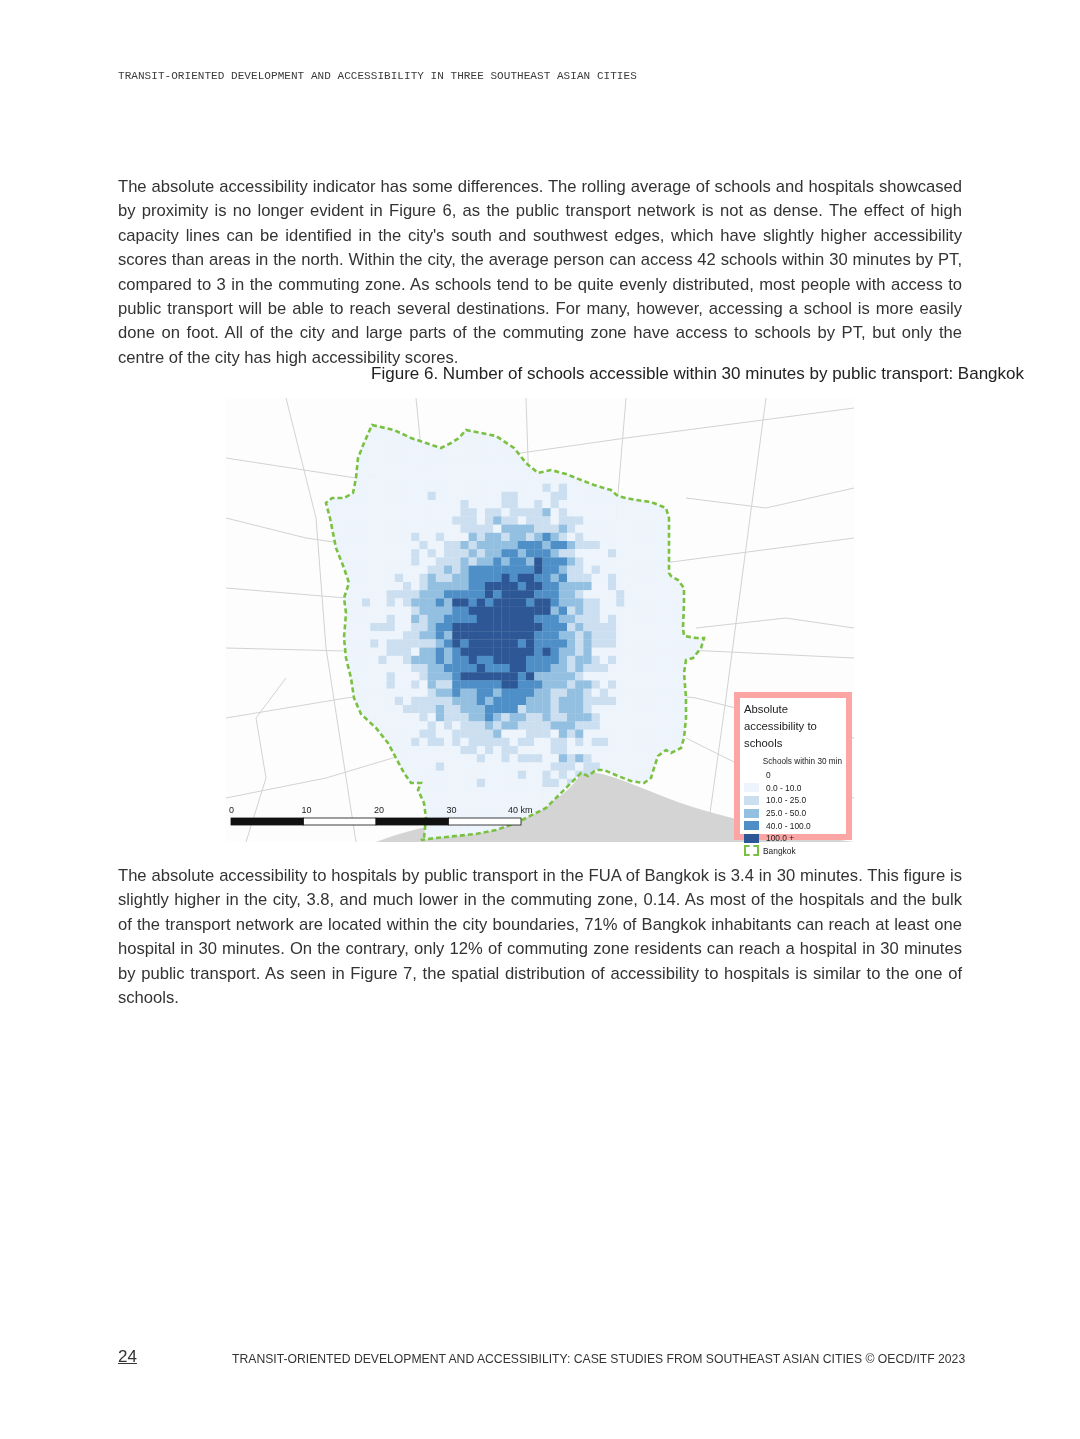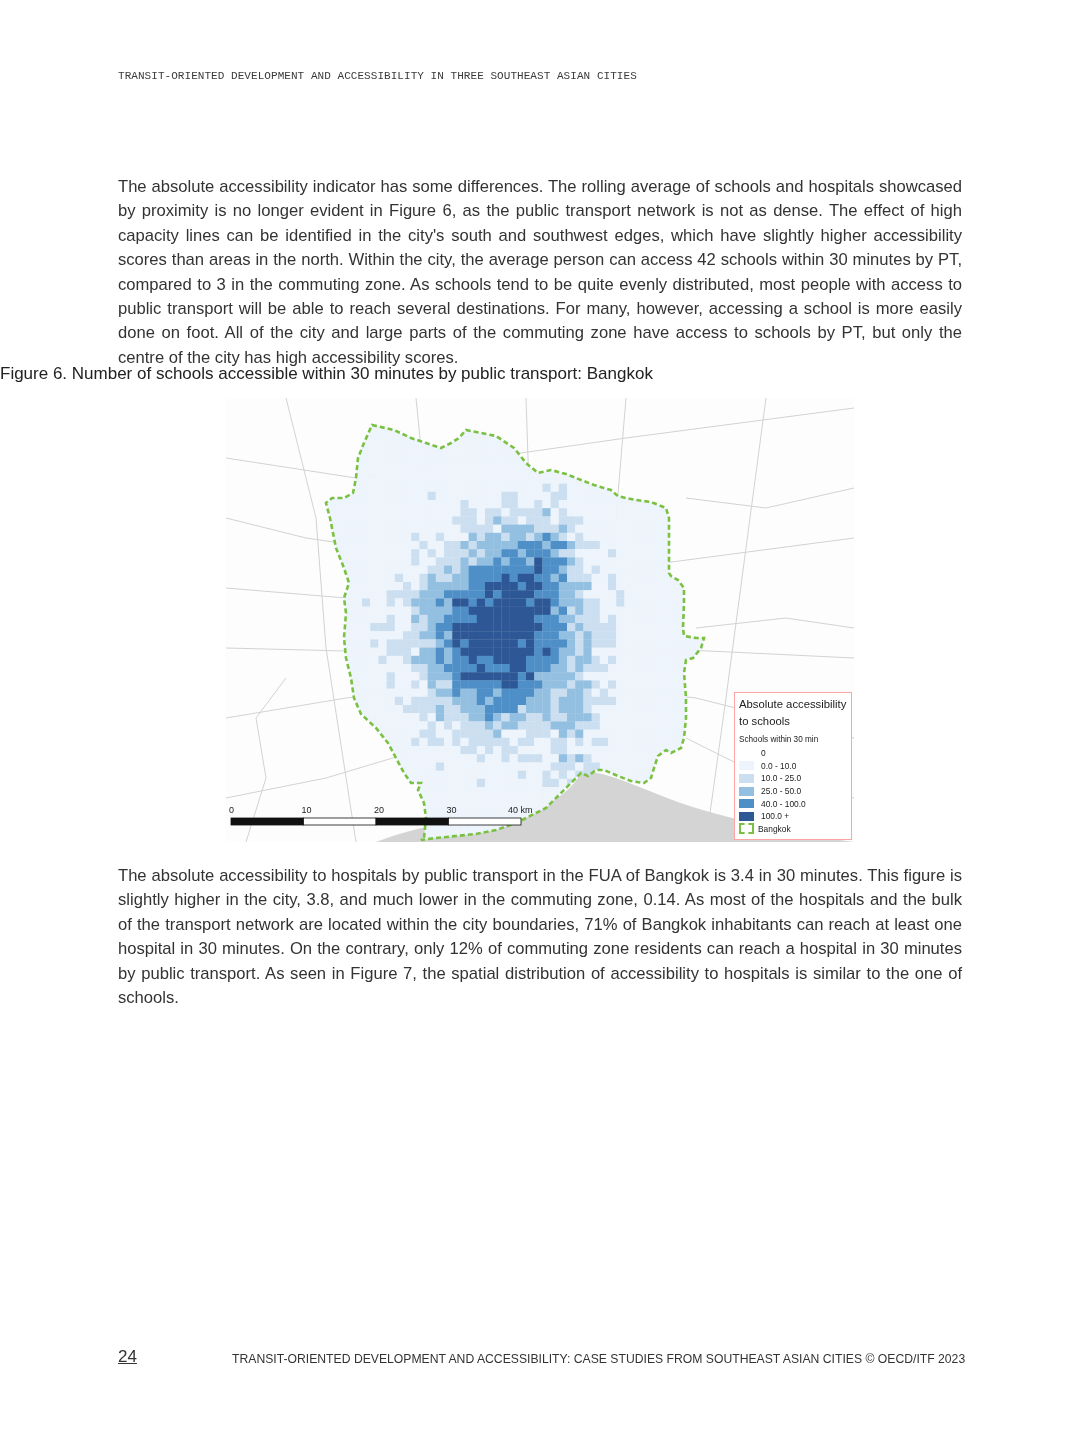--- a/index.html
+++ b/index.html
@@ -4,30 +4,30 @@
 <style>
   html, body { margin: 0; padding: 0; background: #ffffff; }
   body { width: 1080px; height: 1439px; position: relative; overflow: hidden;
          font-family: "Liberation Sans", "DejaVu Sans", sans-serif; color: #2b2b2b; }
   .running-header { position: absolute; left: 118px; top: 70px; font-size: 11px;
          letter-spacing: 0.05px; color: #3a3a3a; font-family: Liberation Mono, monospace; }
   .para { position: absolute; left: 118px; width: 844px; font-size: 16.6px; line-height: 24.4px;
          text-align: justify; color: #333; margin: 0; }
   .para1 { top: 147px; margin-top: 28px; }
   .para2 { top: 864px; }
-  .caption { position: absolute; left: 0; width: 1024px; top: 364px; text-align: left;
+  .caption { position: absolute; left: 0; width: 1024px; top: 364px; text-align: right;
          font-size: 17px; color: #222; }
   .map { position: absolute; left: 226px; top: 398px; width: 628px; height: 444px;
          background: #fdfdfd; overflow: hidden; }
   .map svg { display: block; }
   .legend { position: absolute; left: 734px; top: 692px; width: 118px; height: 148px;
-         background: #ffffff; border: 1px solid #fca5a5; box-sizing: border-box;
+         background: #ffffff; border: 6px solid #fca5a5; box-sizing: border-box;
          padding: 3px 4px; font-size: 11px; color: #222; }
   .legend-title { font-size: 11.3px; line-height: 17px; }
-  .legend-sub { font-size: 8.2px; margin-top: 5px; margin-bottom: 3px; }
+  .legend-sub { font-size: 8.2px; margin-top: 5px; margin-bottom: 3px; text-align: right; }
   .legend-row { display: flex; align-items: center; height: 12.6px; font-size: 8.4px; }
   .legend-swatch { width: 15px; height: 9px; margin-right: 7px; margin-left: 0px; }
   .legend-swatch.dashed { background: transparent; border: 2px dashed #7ac143; width: 11px; height: 7px; margin-right: 4px; }
   .footer-page { position: absolute; left: 118px; top: 1347px; font-size: 17px; color: #333; text-decoration: underline; }
   .footer-text { position: absolute; left: 232px; top: 1352px; font-size: 12.2px; color: #333; text-align: right; }
 </style>
 </head>
 <body>
 
 <div class="running-header">TRANSIT-ORIENTED DEVELOPMENT AND ACCESSIBILITY IN THREE SOUTHEAST ASIAN CITIES</div>

